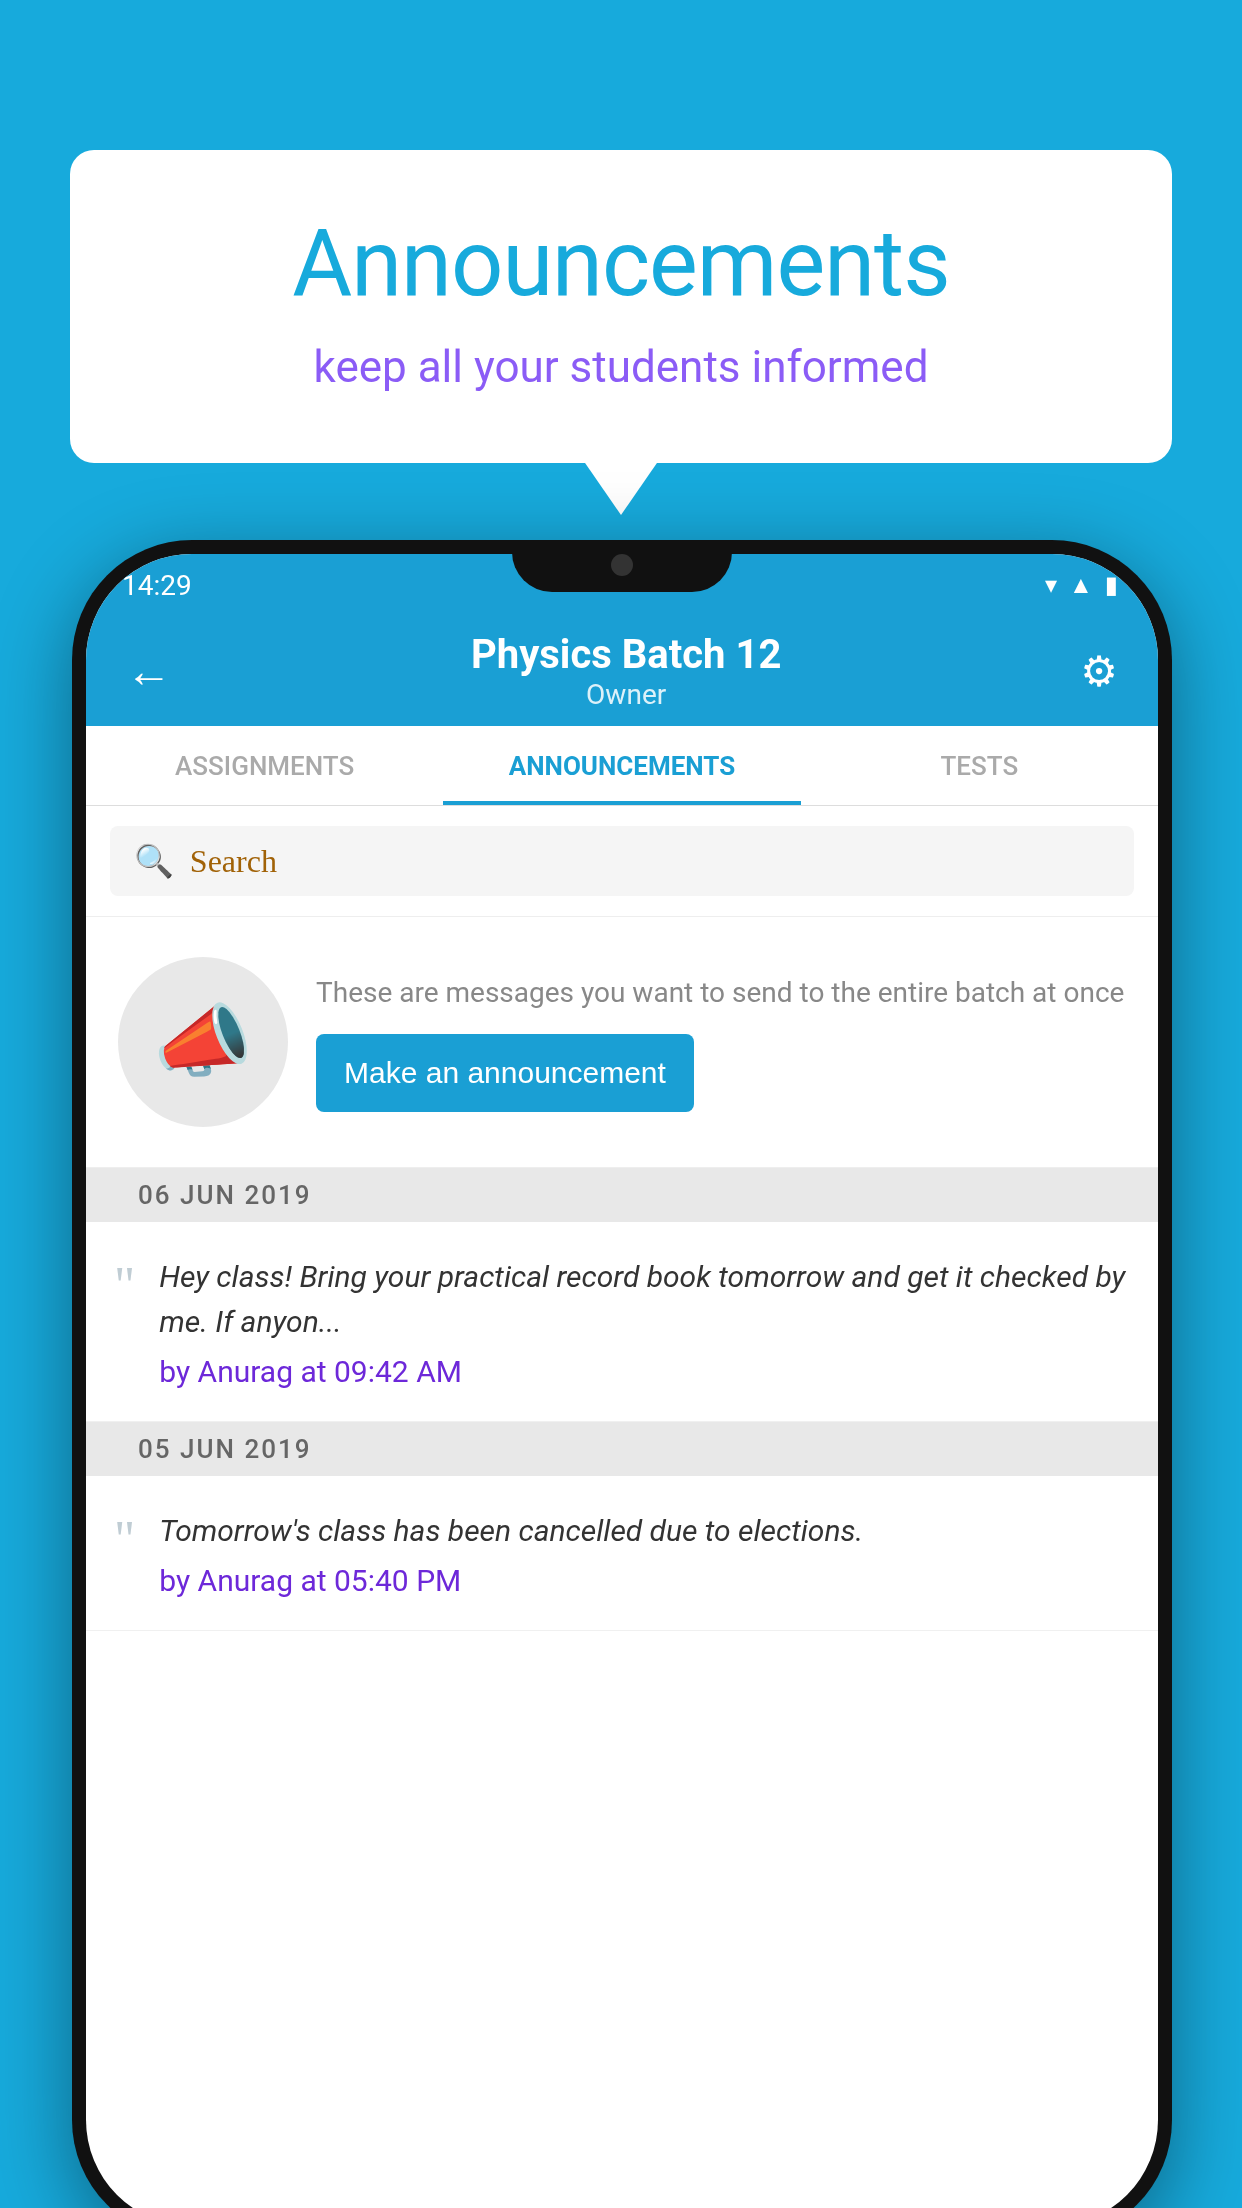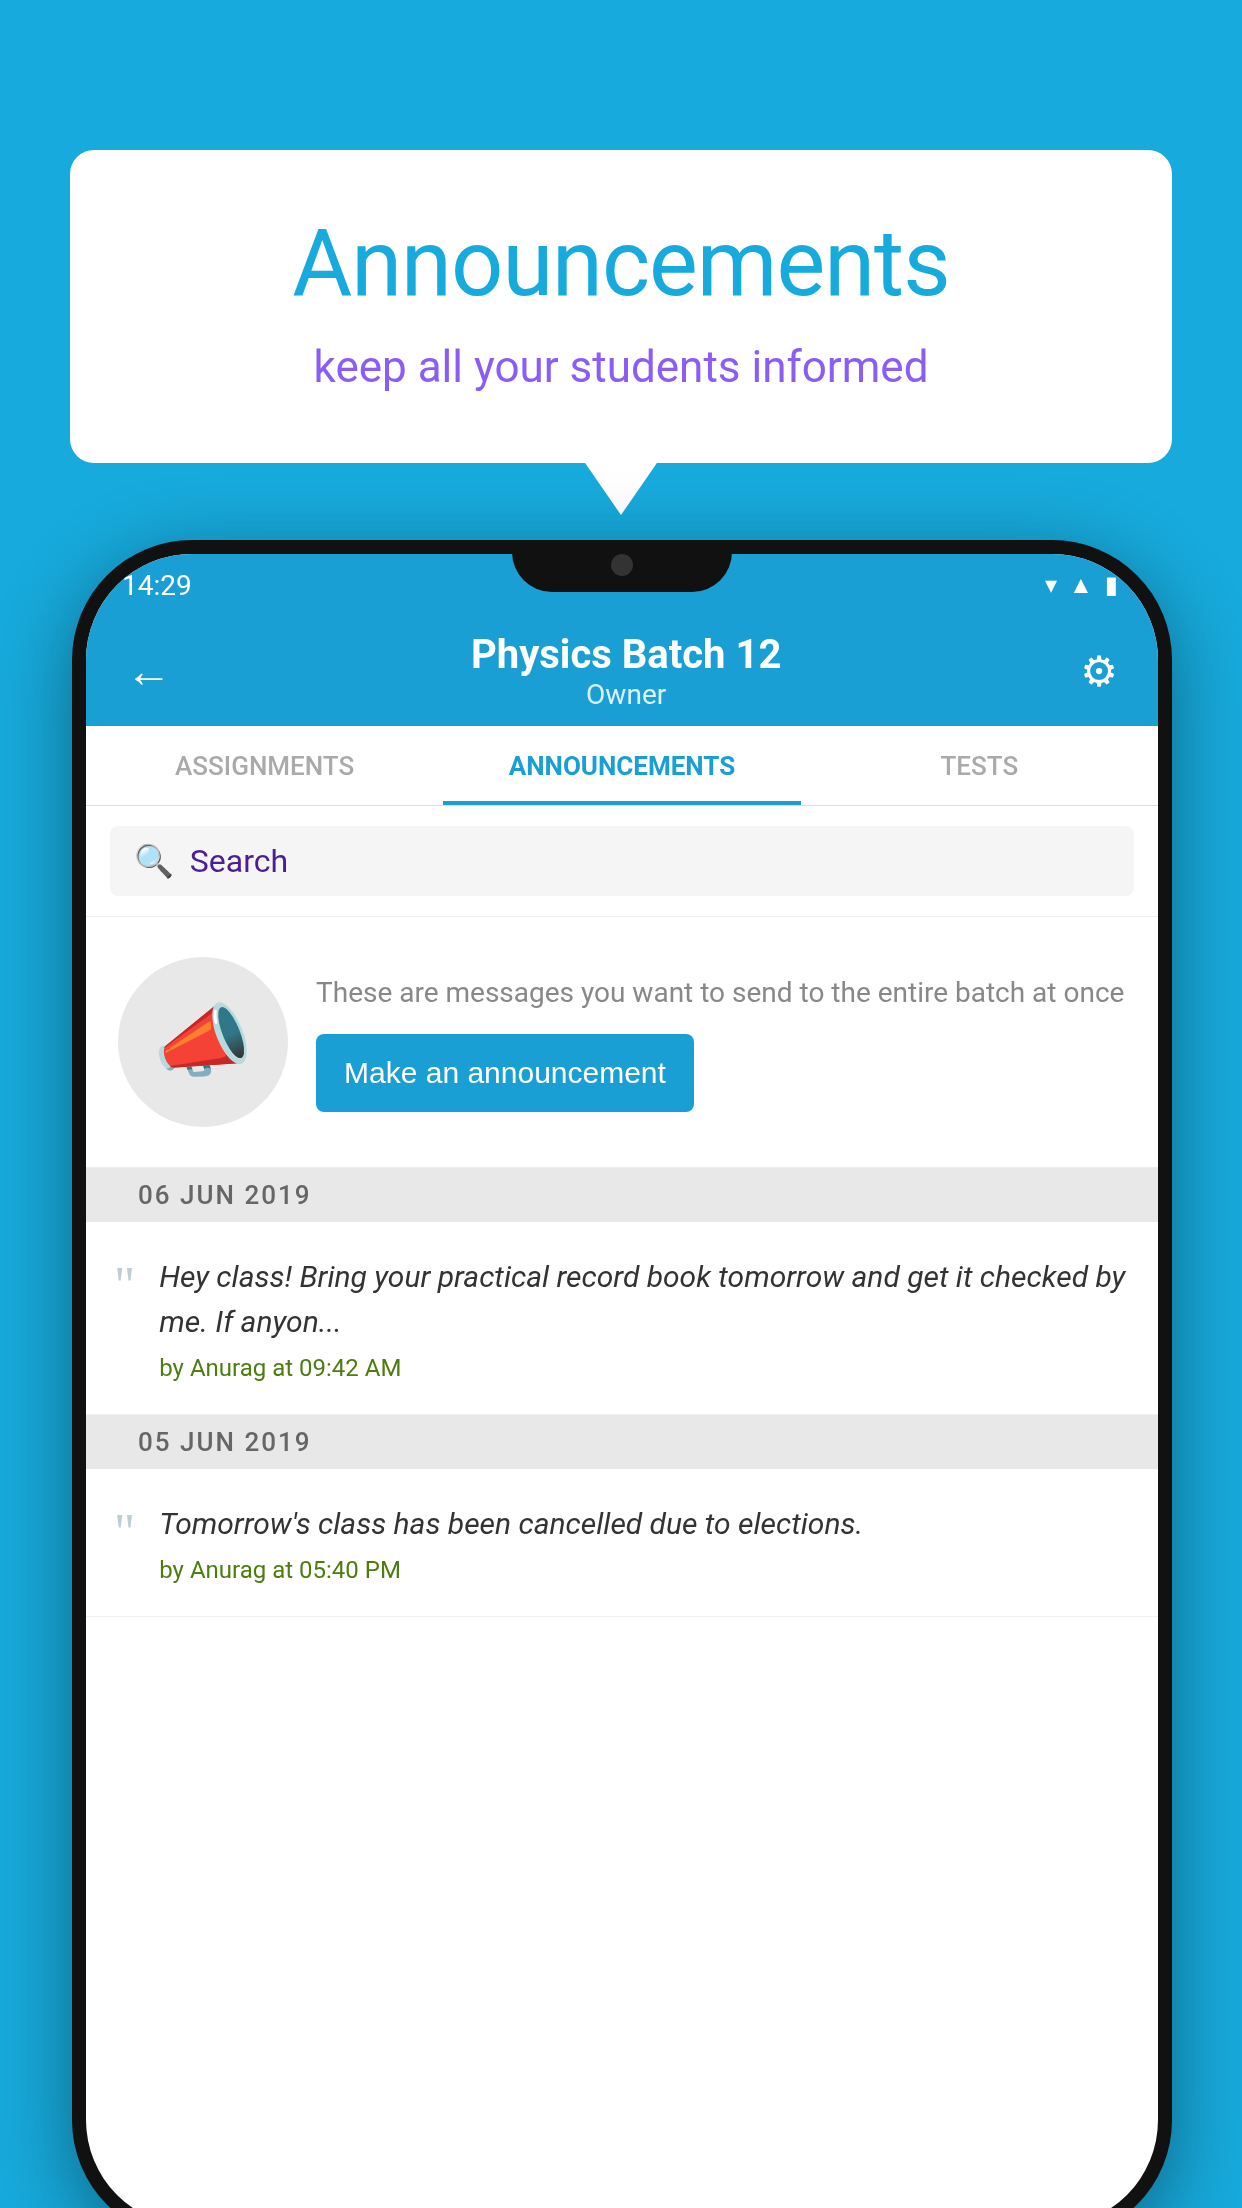--- a/index.html
+++ b/index.html
@@ -201,22 +201,23 @@
       background: #f5f5f5;
       border-radius: 8px;
       padding: 16px 24px;
       gap: 16px;
     }
     .search-icon {
       color: #aaa;
       font-size: 32px;
     }
     .search-text {
-      color: #4c1d95;
+      color: #a16207;
       font-size: 32px;
+      font-family: Liberation Serif, serif;
     }
 
     
     .announcement-promo {
       display: flex;
       align-items: center;
       padding: 40px 32px;
       gap: 28px;
       background: white;
       border-bottom: 1px solid #eee;
@@ -283,22 +284,22 @@
     }
     .announcement-content {}
     .announcement-text {
       font-size: 30px;
       color: #333;
       font-style: italic;
       line-height: 1.5;
       margin-bottom: 10px;
     }
     .announcement-meta {
-      font-size: 24px;
-      color: #4d7c0f;
+      font-size: 30px;
+      color: #6d28d9;
     }
   </style>
 </head>
 <body>
 
 <div class="speech-bubble">
   <div class="bubble-title">Announcements</div>
   <div class="bubble-subtitle">keep all your students informed</div>
 </div>
 

